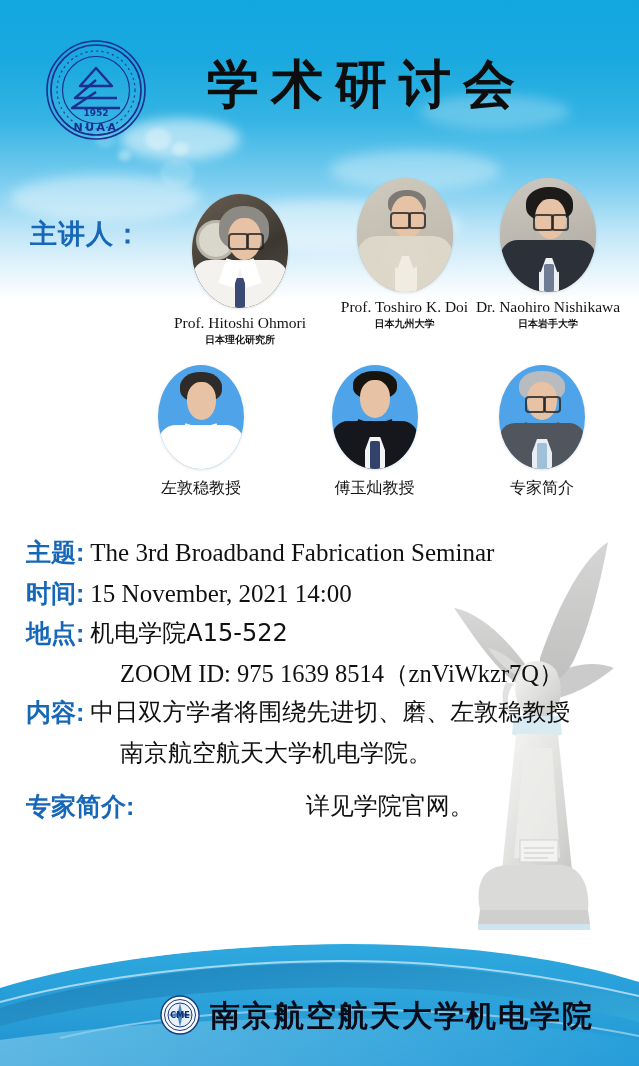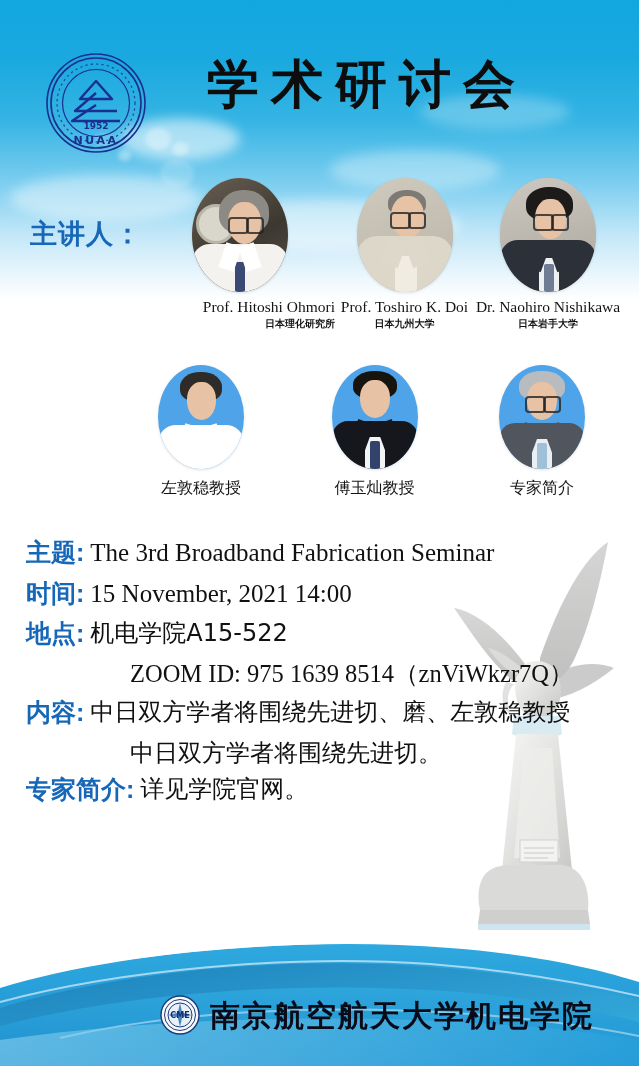--- a/index.html
+++ b/index.html
@@ -39,21 +39,21 @@
     background:rgba(255,255,255,.35);
     filter:blur(2px);
   }
   .b1{left:145px;top:128px;width:26px;height:22px;}
   .b2{left:172px;top:142px;width:17px;height:14px;}
   .b3{left:118px;top:150px;width:13px;height:11px;}
   .b4{left:160px;top:160px;width:34px;height:28px;opacity:.5;}
   .b5{left:95px;top:132px;width:20px;height:16px;opacity:.5;}
 
   
-  .seal{position:absolute;left:44px;top:51px;width:104px;height:104px;}
+  .seal{position:absolute;left:44px;top:38px;width:104px;height:104px;}
   .seal svg{display:block;}
 
   
   .poster-title{
     position:absolute;left:207px;top:58px;
     font-size:52px;font-weight:bold;color:#0d0d0d;
     letter-spacing:12px;
     font-family:"DejaVu Sans","Liberation Sans",sans-serif;
     white-space:nowrap;
     line-height:1;
@@ -127,21 +127,21 @@
   }
   .dval{
     font-family:"Liberation Serif","DejaVu Serif",serif;
     font-size:25px;color:#111;line-height:1.42;
     margin-left:6px;
     flex:1 1 auto;
     position:relative;z-index:3;
   }
   .dval.cjk{font-family:"DejaVu Sans","Liberation Sans",sans-serif;font-size:24px;}
   .dcont{
-    padding-left:36px;position:relative;z-index:3;
+    padding-left:26px;position:relative;z-index:3;
     font-family:"DejaVu Sans","Liberation Sans",sans-serif;
   }
   .zoomline{
     font-family:"Liberation Serif","DejaVu Serif",serif;
     font-size:24.5px;color:#111;line-height:1.42;
     margin-left:94px;white-space:nowrap;position:relative;z-index:3;
   }
   .contline2{
     font-size:24px;color:#111;line-height:1.42;margin-left:94px;
     position:relative;z-index:3;
@@ -200,21 +200,21 @@
       <text x="52" y="93" font-size="11" fill="#1a2f8f" text-anchor="middle" font-family="DejaVu Sans, sans-serif" font-weight="bold" letter-spacing="2.5">NUAA</text>
     </svg>
   </div>
 
   <div class="poster-title">学术研讨会</div>
 
   <div class="speakers-label">主讲人：</div>
 
   <div class="row1">
 
-    <div class="person" style="left:145px;top:0;width:190px;text-align:right;">
+    <div class="person" style="left:145px;top:16px;width:190px;">
       <div class="oval jp">
         <div style="position:absolute;left:0;top:0;width:96px;height:114px;background:linear-gradient(150deg,#6b6054,#3c3830 55%,#55504a);"></div>
         <div style="position:absolute;left:4px;top:26px;width:34px;height:34px;border-radius:50%;background:#d9d6cc;border:3px solid #b8b4a8;"></div>
         <div class="hair" style="left:27px;top:12px;width:50px;height:44px;background:#8d8a86;"></div>
         <div class="face" style="left:36px;top:24px;width:33px;height:42px;"></div>
         <div class="lens" style="left:36px;top:39px;"></div>
         <div class="lens" style="left:54px;top:39px;width:14px;"></div>
         <div class="body" style="height:48px;background:#f4f2ee;border-radius:18px 18px 0 0;"></div>
         <div class="tie" style="left:43px;bottom:0;height:30px;background:#3b4a74;"></div>
         <div class="collarL" style="left:30px;bottom:22px;width:16px;height:26px;transform:rotate(18deg);background:#fff;"></div>
@@ -360,24 +360,24 @@
 
     <div class="dcont">
       <div class="zoomline">ZOOM  ID: 975 1639 8514（znViWkzr7Q）</div>
     </div>
 
     <div class="drow" style="margin-top:4px;">
       <span class="dlabel">内容:</span>
       <span class="dval cjk">中日双方学者将围绕先进切、磨、左敦稳教授</span>
     </div>
     <div class="dcont">
-      <div class="contline2">中日双方学者将围绕先进切。</div>
-    </div>
-
-    <div class="drow" style="margin-top:2px;">
+      <div class="contline2">南京航空航天大学机电学院。</div>
+    </div>
+
+    <div class="drow" style="margin-top:19px;text-align:center;">
       <span class="dlabel">专家简介:</span>
       <span class="dval cjk">详见学院官网。</span>
     </div>
   </div>
 
   <div class="footer">
     <svg width="639" height="136" viewBox="0 0 639 136" preserveAspectRatio="none">
       <defs>
         <linearGradient id="fw1" x1="0" y1="0" x2="0" y2="1">
           <stop offset="0%" stop-color="#2ea9df"></stop>

